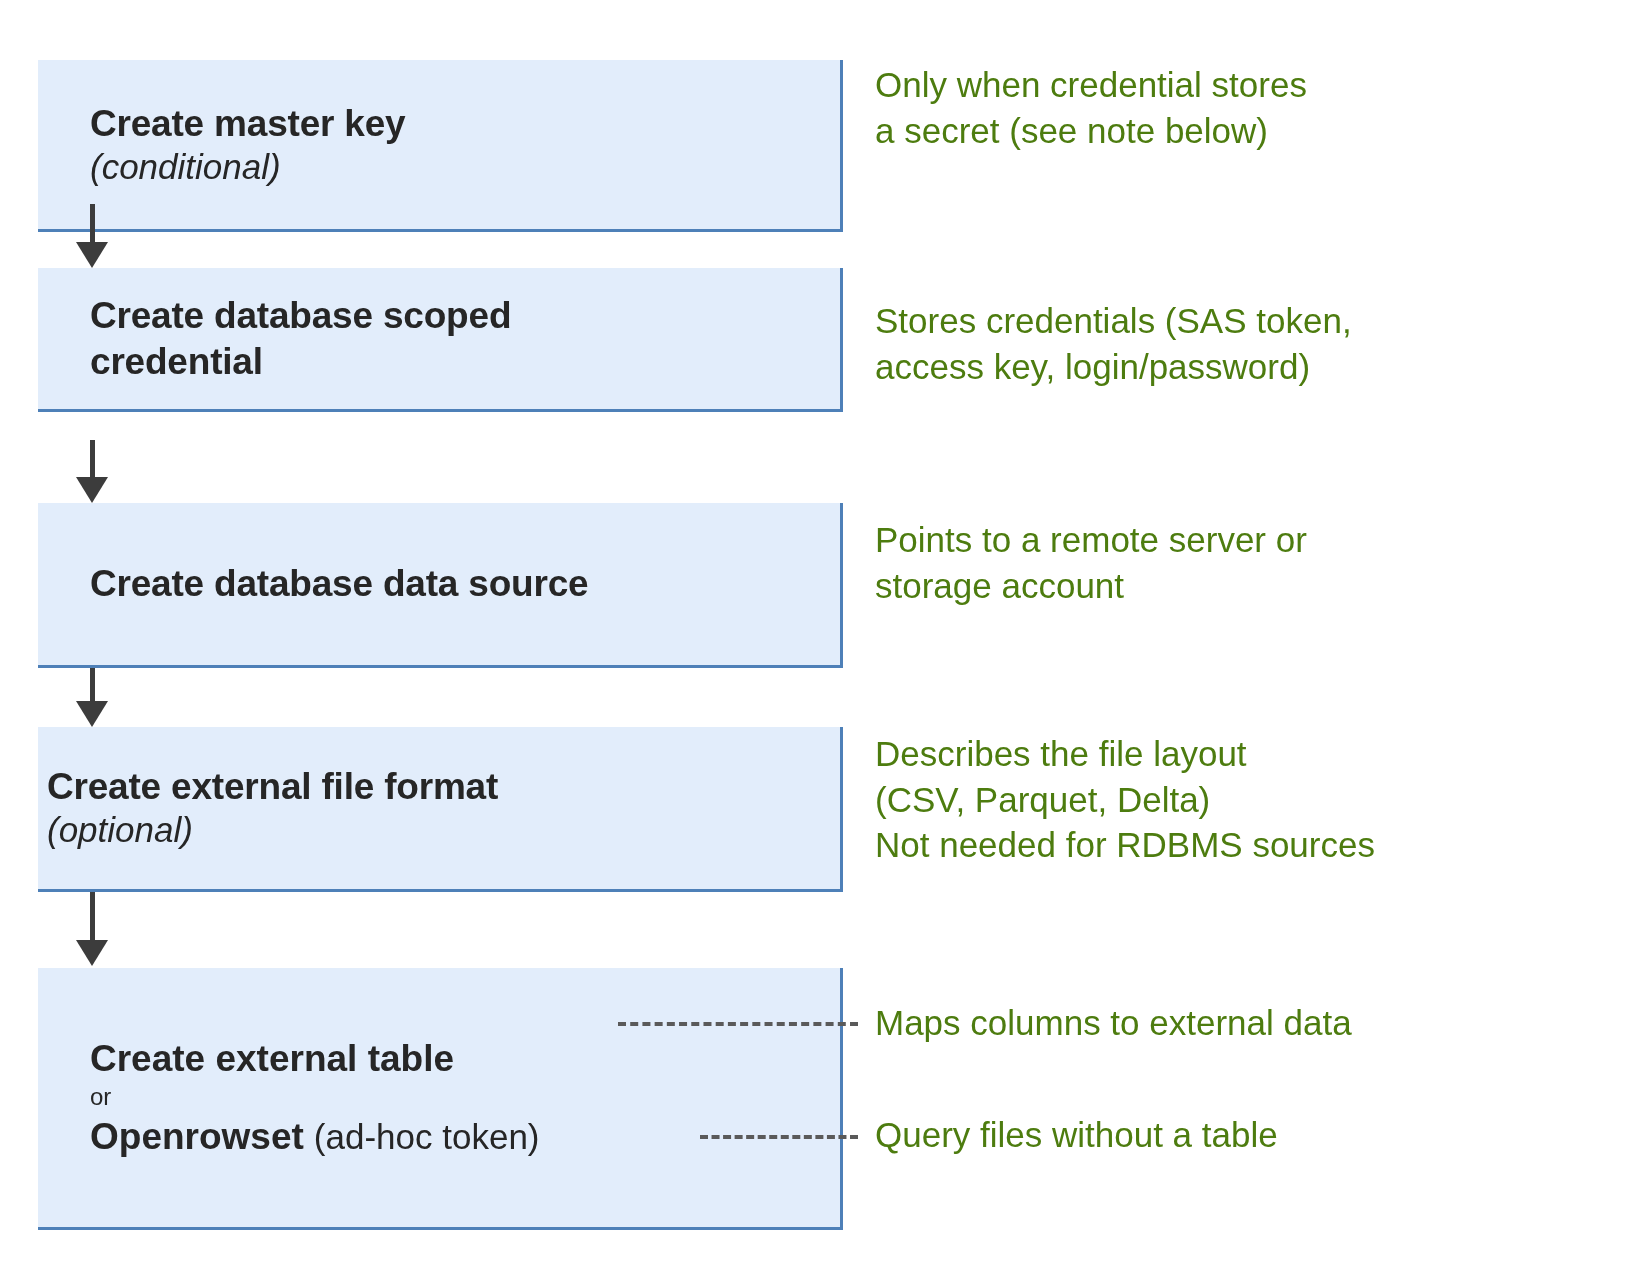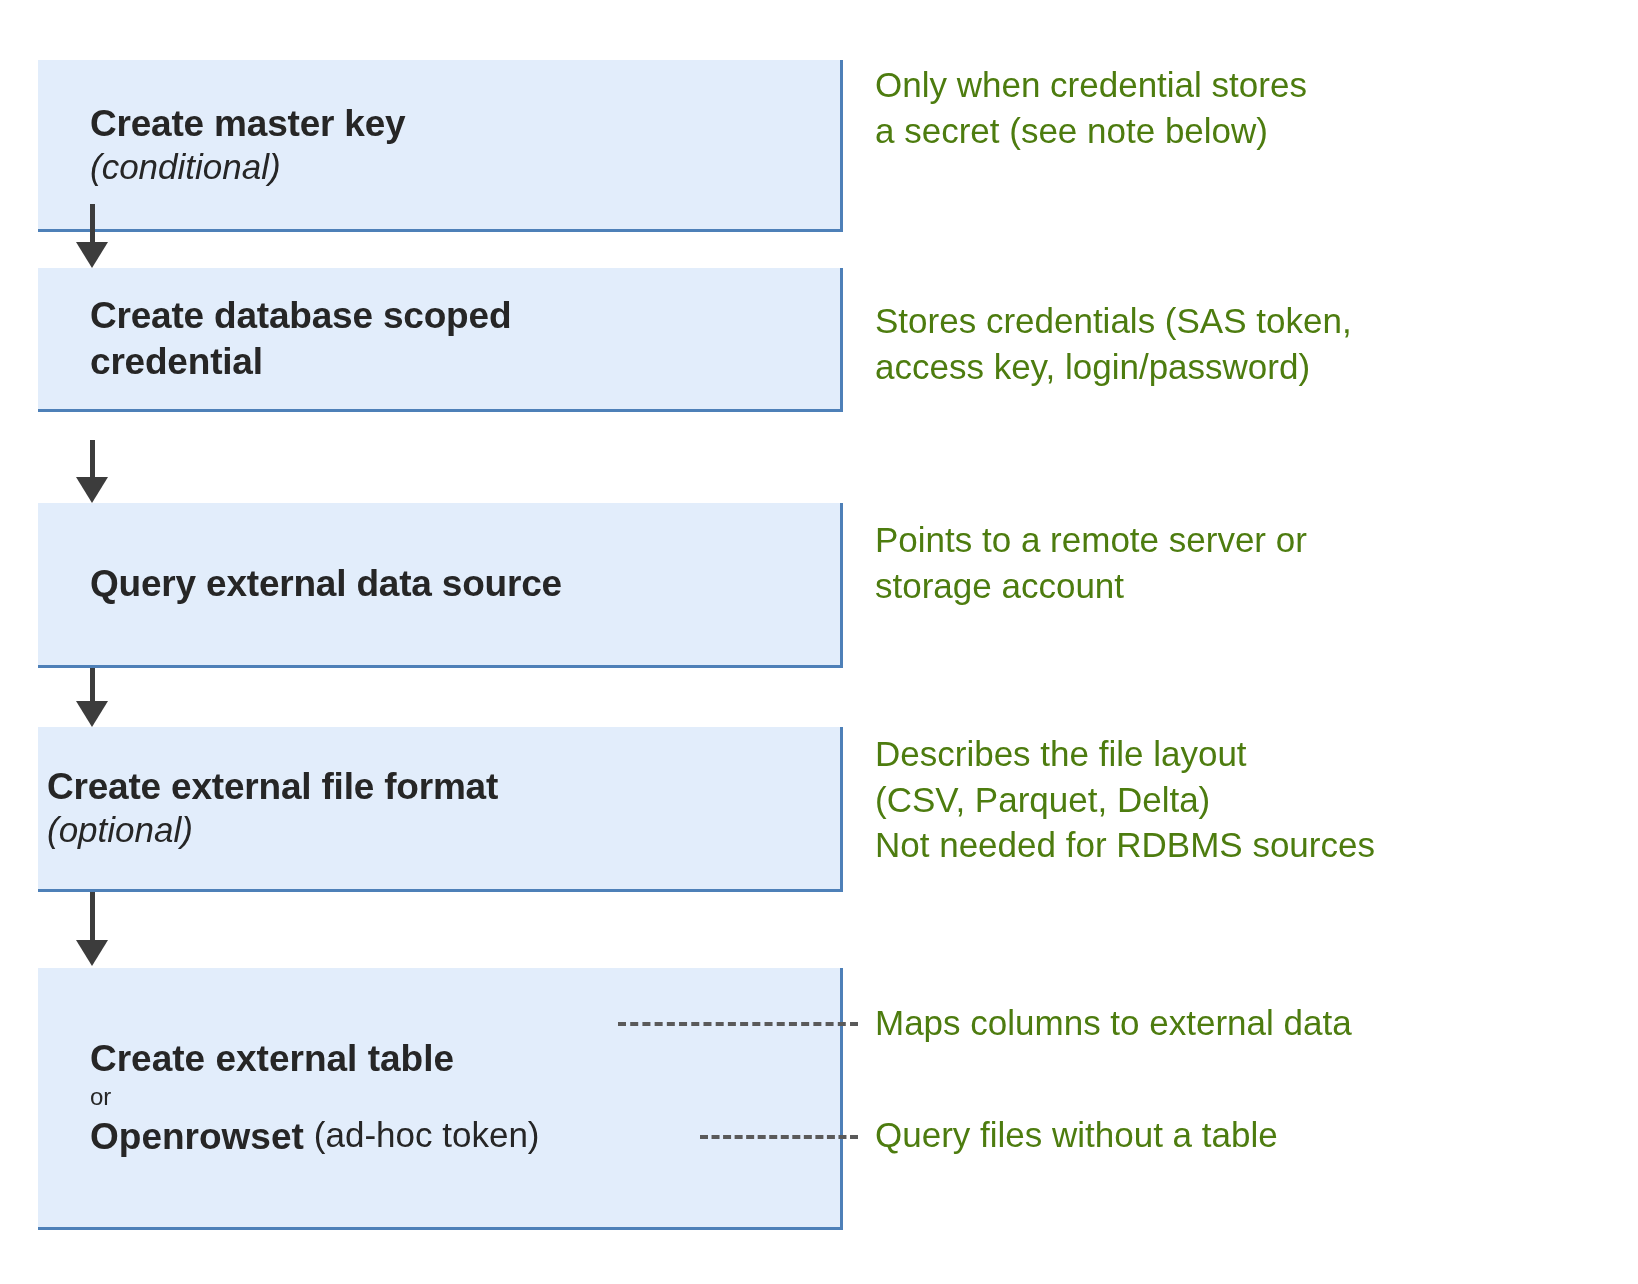--- a/index.html
+++ b/index.html
@@ -53,21 +53,21 @@
 
   #box-1 { top: 32px;   height: 172px; margin-top: 28px; }
   #box-2 { top: 268px;  height: 144px; }
   #box-3 { top: 503px;  height: 165px; }
   #box-4 { top: 727px;  height: 165px; padding-left: 9px; }
   #box-5 { top: 968px;  height: 262px; }
 
   #box-5 { padding-left: 52px; justify-content: center; }
   .row-line {
     display: flex;
-    align-items: flex-start;
+    align-items: flex-end;
     white-space: nowrap;
   }
   .row-line .lead {
     font-weight: bold;
     font-size: 37px;
     line-height: 1.28;
   }
   .row-line .tail {
     font-weight: normal;
     font-size: 35px;
@@ -168,21 +168,21 @@
   </div>
   <div class="note" id="note-2">Stores credentials (SAS token,
 access key, login/password)</div>
 
   <div class="arrow" id="arrow-2">
     <div class="stem"></div>
       <div class="head"></div>
   </div>
 
   <div class="step-box" id="box-3">
-    <div class="step-title">Query external data source</div>
+    <div class="step-title">Create database data source</div>
   </div>
   <div class="note" id="note-3">Points to a remote server or
 storage account</div>
 
   <div class="arrow" id="arrow-3">
     <div class="stem"></div>
       <div class="head"></div>
   </div>
 
   <div class="step-box" id="box-4">

